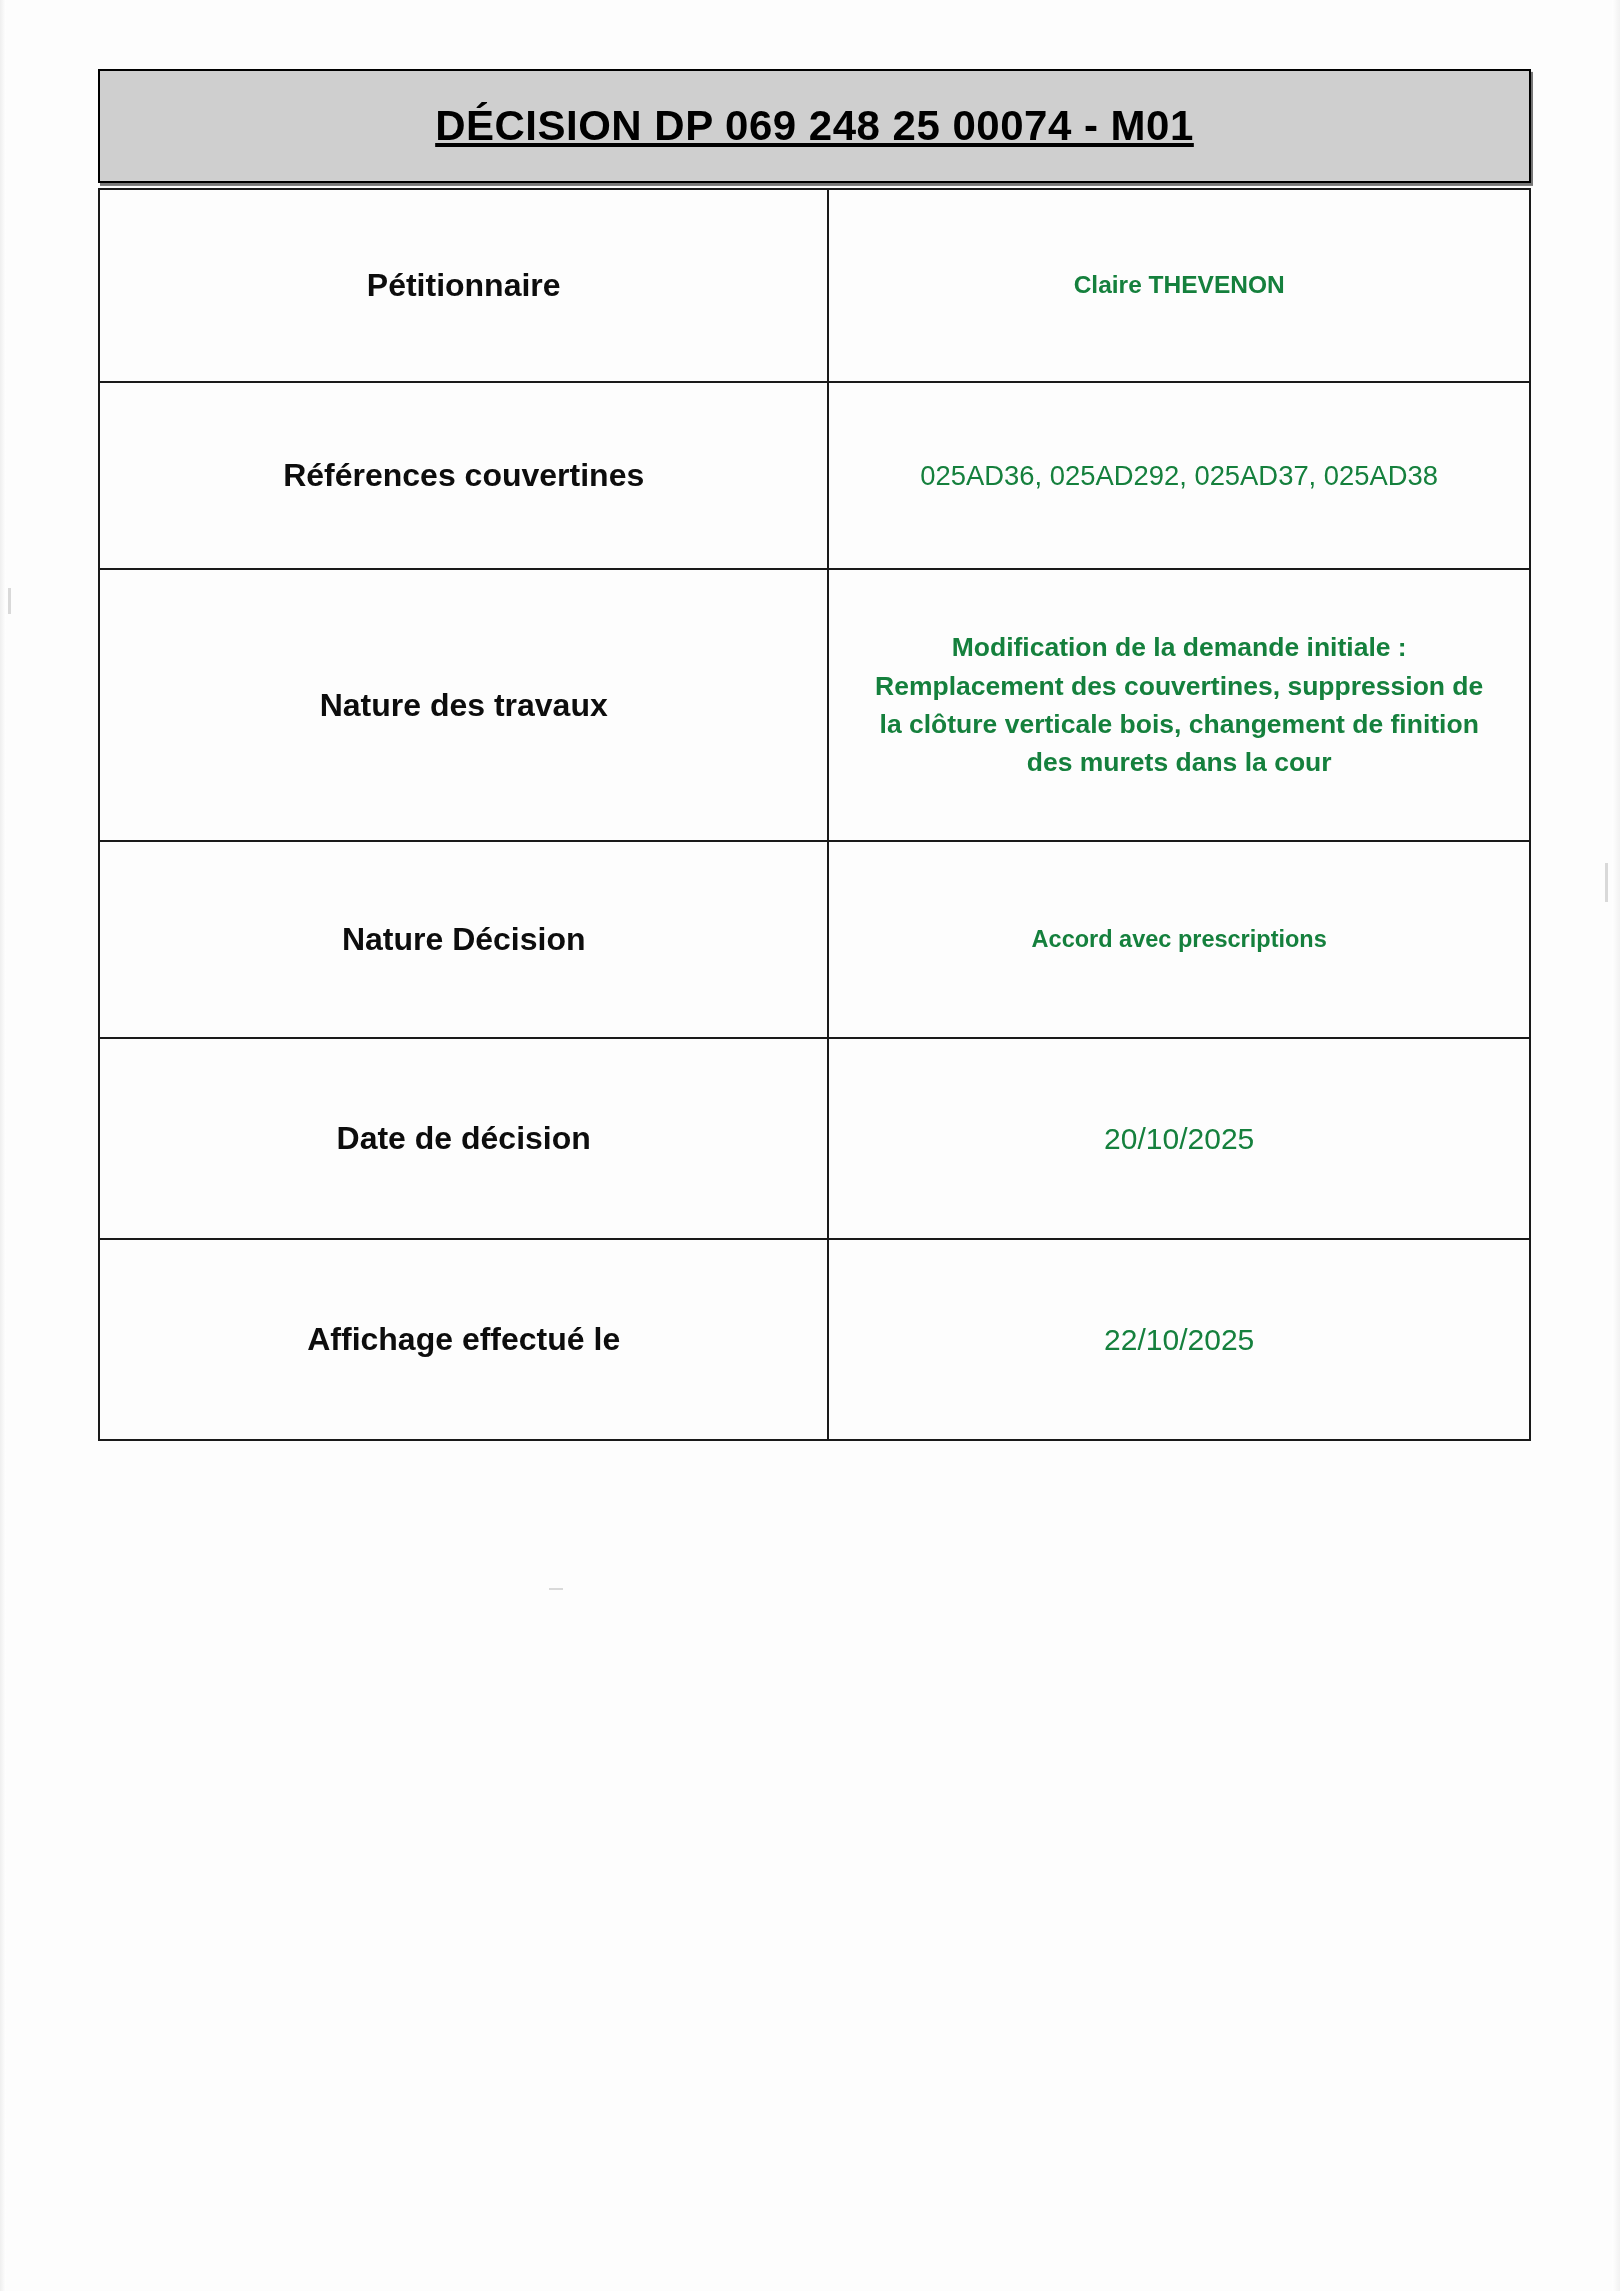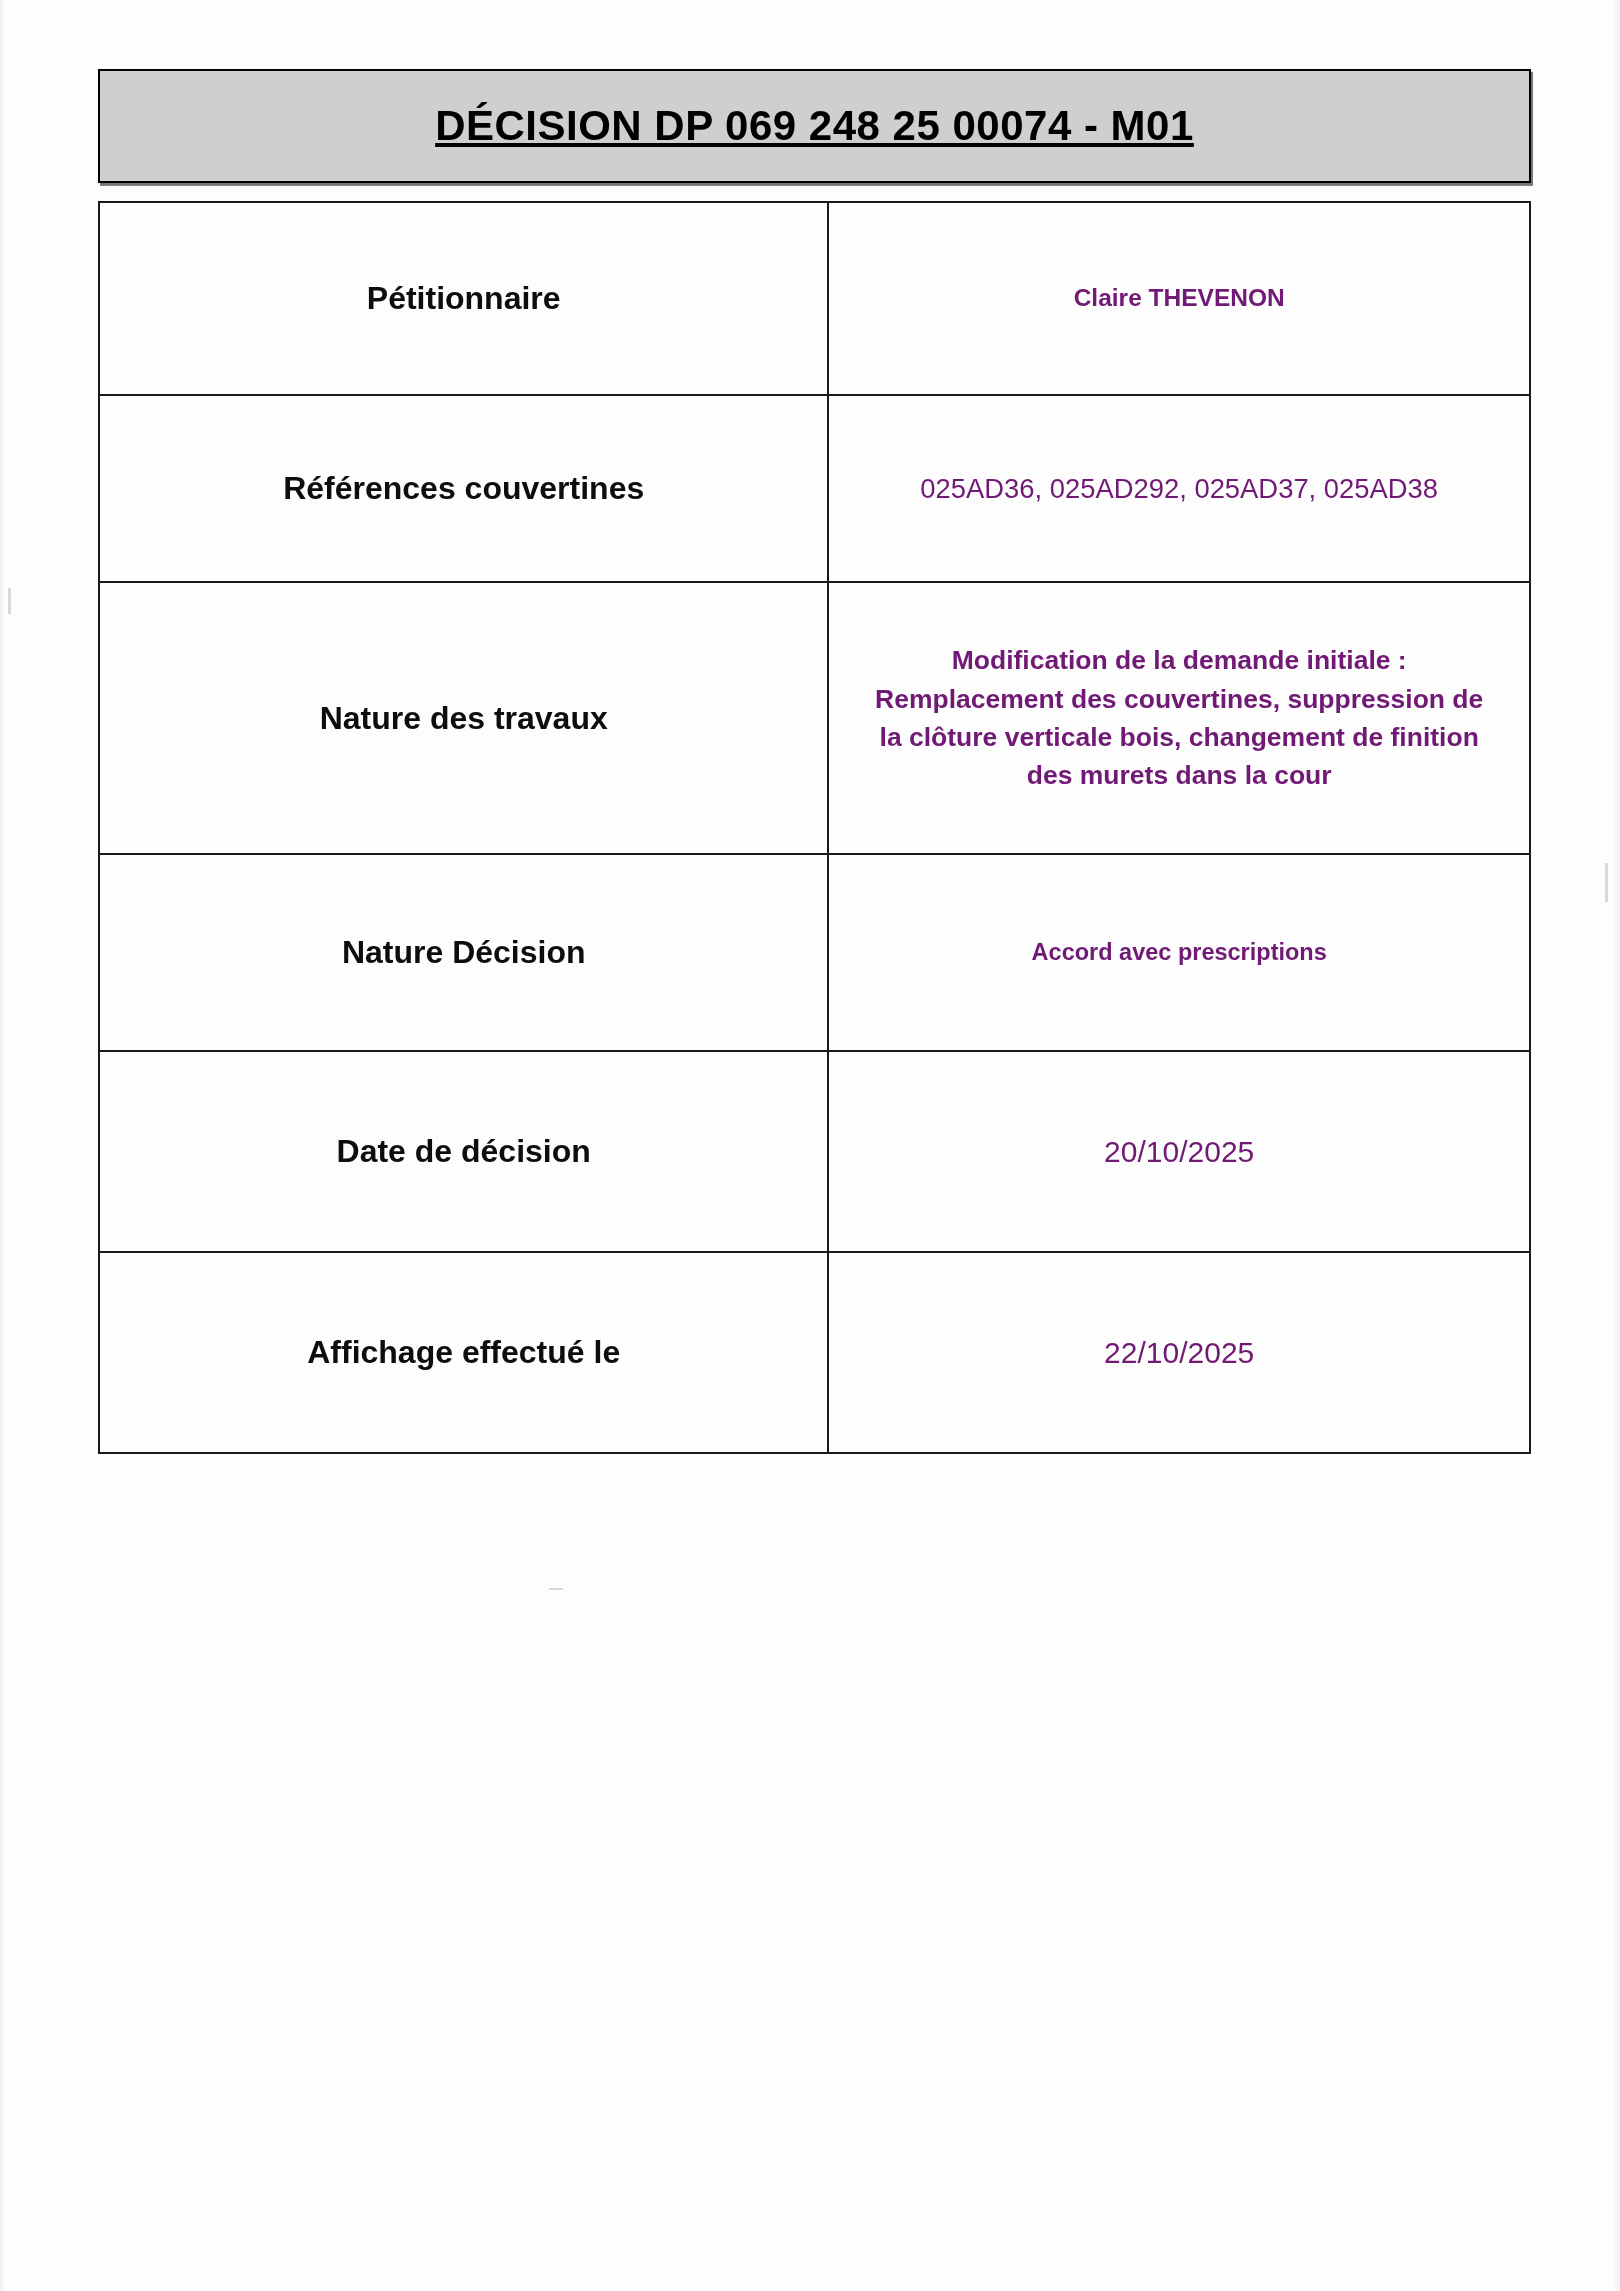--- a/index.html
+++ b/index.html
@@ -59,40 +59,40 @@
     font-size: 42px;
     font-weight: bold;
     letter-spacing: 0.5px;
     color: #000000;
     text-align: center;
     text-decoration: underline;
   }
   table.info {
     border-collapse: collapse;
     width: 100%;
-    margin-top: 18px;
+    margin-top: 5px;
     table-layout: fixed;
   }
   table.info td {
     border: 2px solid #1a1a1a;
     vertical-align: middle;
   }
   td.label {
     width: 696px;
     text-align: center;
     font-size: 32px;
     font-weight: bold;
     padding: 29px 15.7px;
     color: #0d0d0d;
   }
   td.value {
     text-align: center;
     font-size: 25.5px;
     padding: 29px 25.5px;
-    color: #701a75;
+    color: #15803d;
     line-height: 1.5;
     border-radius: 16px;
   }
   td.value.small-bold {
     font-weight: bold;
     font-size: 23.5px;
   }
   tr.r-petitionnaire td { height: 133px; }
   tr.r-adresse td { height: 133px; }
   tr.r-references td { height: 127px; }

